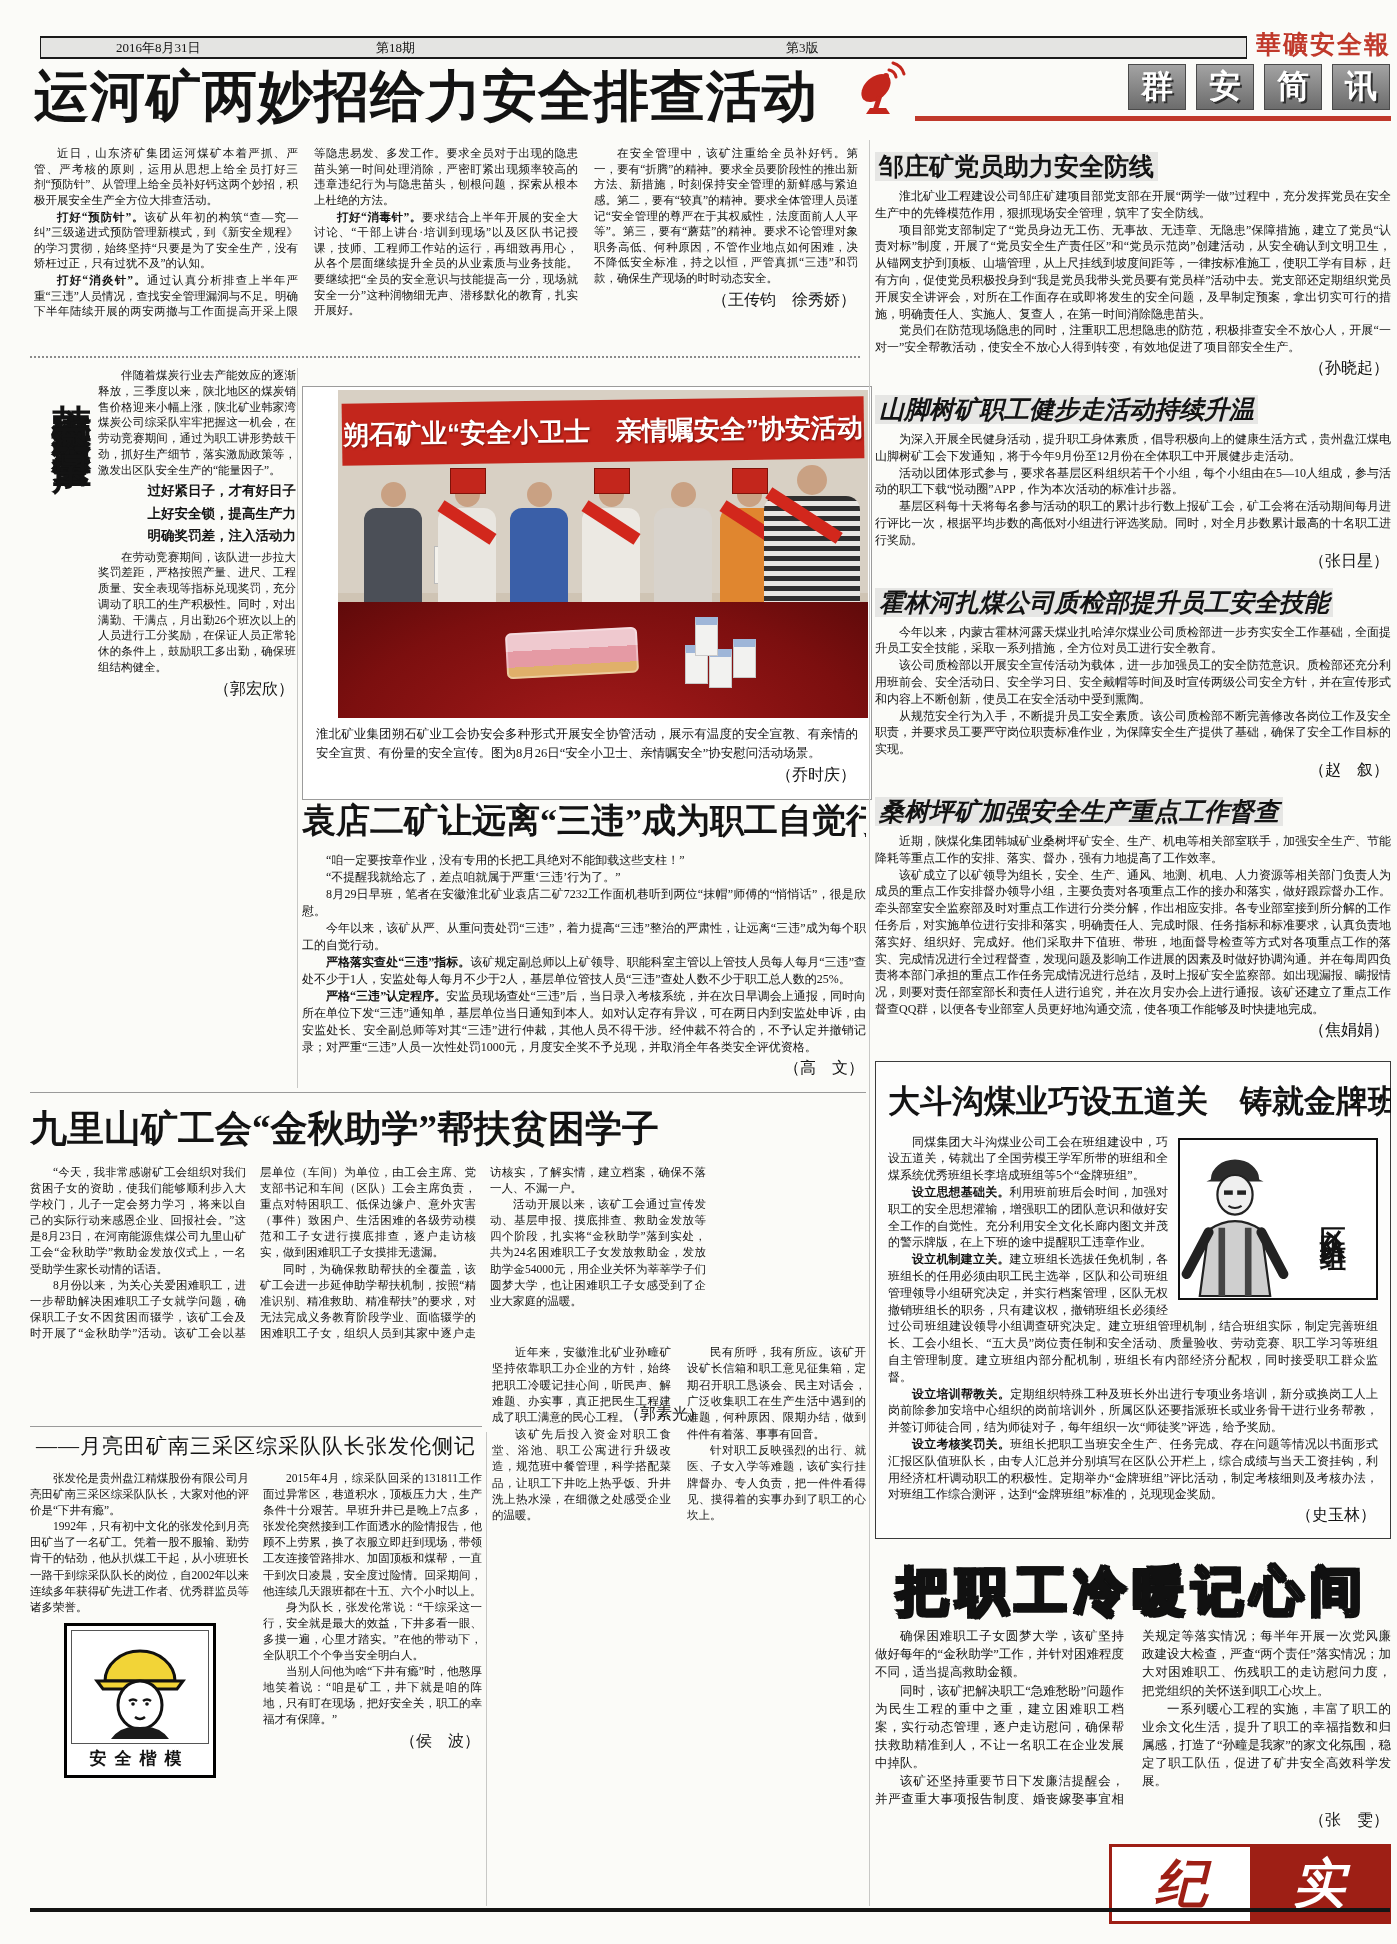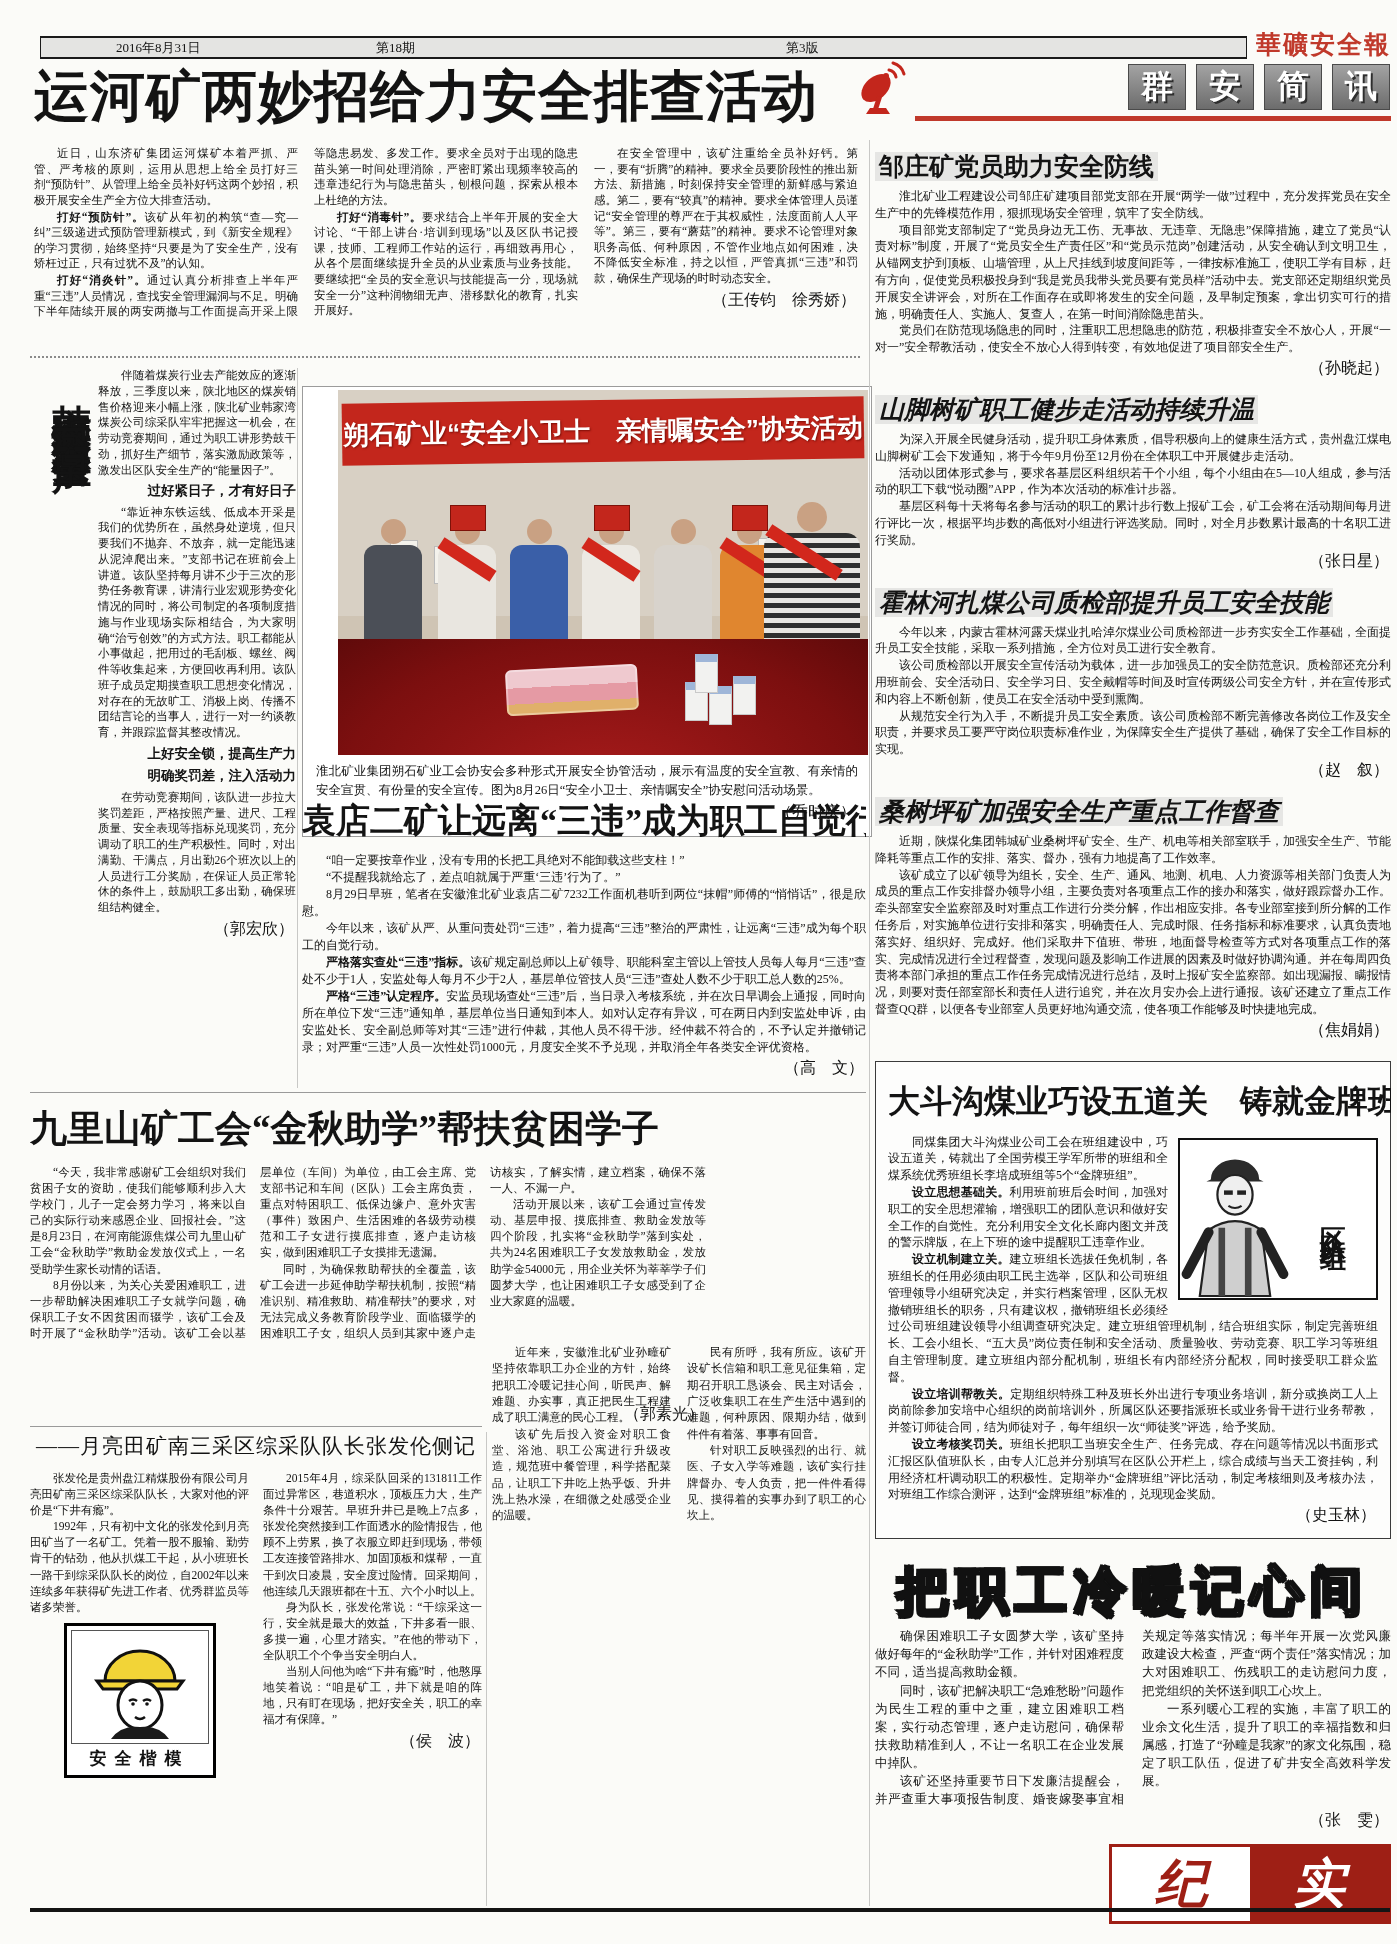--- a/index.html
+++ b/index.html
@@ -72,21 +72,21 @@
   .hjw{left:30px;top:368px;width:266px;height:720px;display:flex;overflow:hidden;}
   .hjw-vtitle{flex:0 0 62px;writing-mode:vertical-rl;line-height:1.05;padding-top:4px;
               font-weight:900;font-size:40px;letter-spacing:4px;}
   .hjw-vsub{font-size:33px;font-weight:600;letter-spacing:2px;}
   .hjw-text{flex:1;font-size:11.5px;line-height:1.37;text-align:justify;padding-left:6px;}
   .hjw-text p{text-indent:2em;}
   .subhead{text-align:right;font-weight:700;font-size:13.5px;margin:4px 0;text-indent:0 !important;}
 
   
   .photo-wrap{left:302px;top:386px;width:562px;border:1px solid #9b9b9b;background:#fff;padding:3px;}
-  .photo{position:relative;height:365px;background:linear-gradient(180deg,#d8d0c4 0 62%,#cfc4b4 62% 100%);overflow:hidden;margin-left:32px;}
+  .photo{position:relative;height:328px;background:linear-gradient(180deg,#d8d0c4 0 62%,#cfc4b4 62% 100%);overflow:hidden;margin-left:32px;}
   .banner{position:absolute;left:4px;right:4px;top:10px;height:62px;background:#c3261c;
           transform:rotate(-.8deg);color:#fff;font-weight:900;font-size:26px;text-align:center;
           line-height:62px;white-space:nowrap;font-family:"Liberation Sans",sans-serif;
           text-shadow:1px 1px 2px #7e0f08;}
   .paper{position:absolute;width:26px;height:36px;background:#f4f2ec;border:1px solid #bbb;top:150px;}
   .person{position:absolute;bottom:112px;width:58px;}
   .phead{width:25px;height:25px;border-radius:50%;background:#c9a183;margin:0 auto 1px;}
   .pbody{height:98px;border-radius:12px 12px 0 0;}
   .sash{position:absolute;top:34px;left:-2px;width:62px;height:13px;background:#d2271c;transform:rotate(33deg);}
   .card{position:absolute;top:-14px;left:12px;width:34px;height:24px;background:#c3261c;border:1px solid #7e1209;}
@@ -269,21 +269,20 @@
 
   </div>
 
   <div class="abs hjw">
     <div class="hjw-vtitle">
       <span>韩家湾煤炭公司激发安全生产</span><span class="hjw-vsub">『能量因子』</span>
     </div>
     <div class="hjw-text">
       <p>伴随着煤炭行业去产能效应的逐渐释放，三季度以来，陕北地区的煤炭销售价格迎来小幅上涨，陕北矿业韩家湾煤炭公司综采队牢牢把握这一机会，在劳动竞赛期间，通过为职工讲形势鼓干劲，抓好生产细节，落实激励政策等，激发出区队安全生产的“能量因子”。</p>
       <p class="subhead">过好紧日子，才有好日子</p>
-      <p>“靠近神东铁运线、低成本开采是我们的优势所在，虽然身处逆境，但只要我们不抛弃、不放弃，就一定能迅速从泥淖爬出来。”支部书记在班前会上讲道。该队坚持每月讲不少于三次的形势任务教育课，讲清行业宏观形势变化情况的同时，将公司制定的各项制度措施与作业现场实际相结合，为大家明确“治亏创效”的方式方法。职工都能从小事做起，把用过的毛刮板、螺丝、阀件等收集起来，方便回收再利用。该队班子成员定期摸查职工思想变化情况，对存在的无故旷工、消极上岗、传播不团结言论的当事人，进行一对一约谈教育，并跟踪监督其整改情况。</p>
       <p class="subhead">上好安全锁，提高生产力</p>
       <p class="subhead">明确奖罚差，注入活动力</p>
       <p>在劳动竞赛期间，该队进一步拉大奖罚差距，严格按照产量、进尺、工程质量、安全表现等指标兑现奖罚，充分调动了职工的生产积极性。同时，对出满勤、干满点，月出勤26个班次以上的人员进行工分奖励，在保证人员正常轮休的条件上，鼓励职工多出勤，确保班组结构健全。</p>
       <span class="by">（郭宏欣）</span>
     </div>
   </div>
 
   <div class="abs photo-wrap">
     <div class="photo">
       <div class="paper" style="left:52px"></div>

